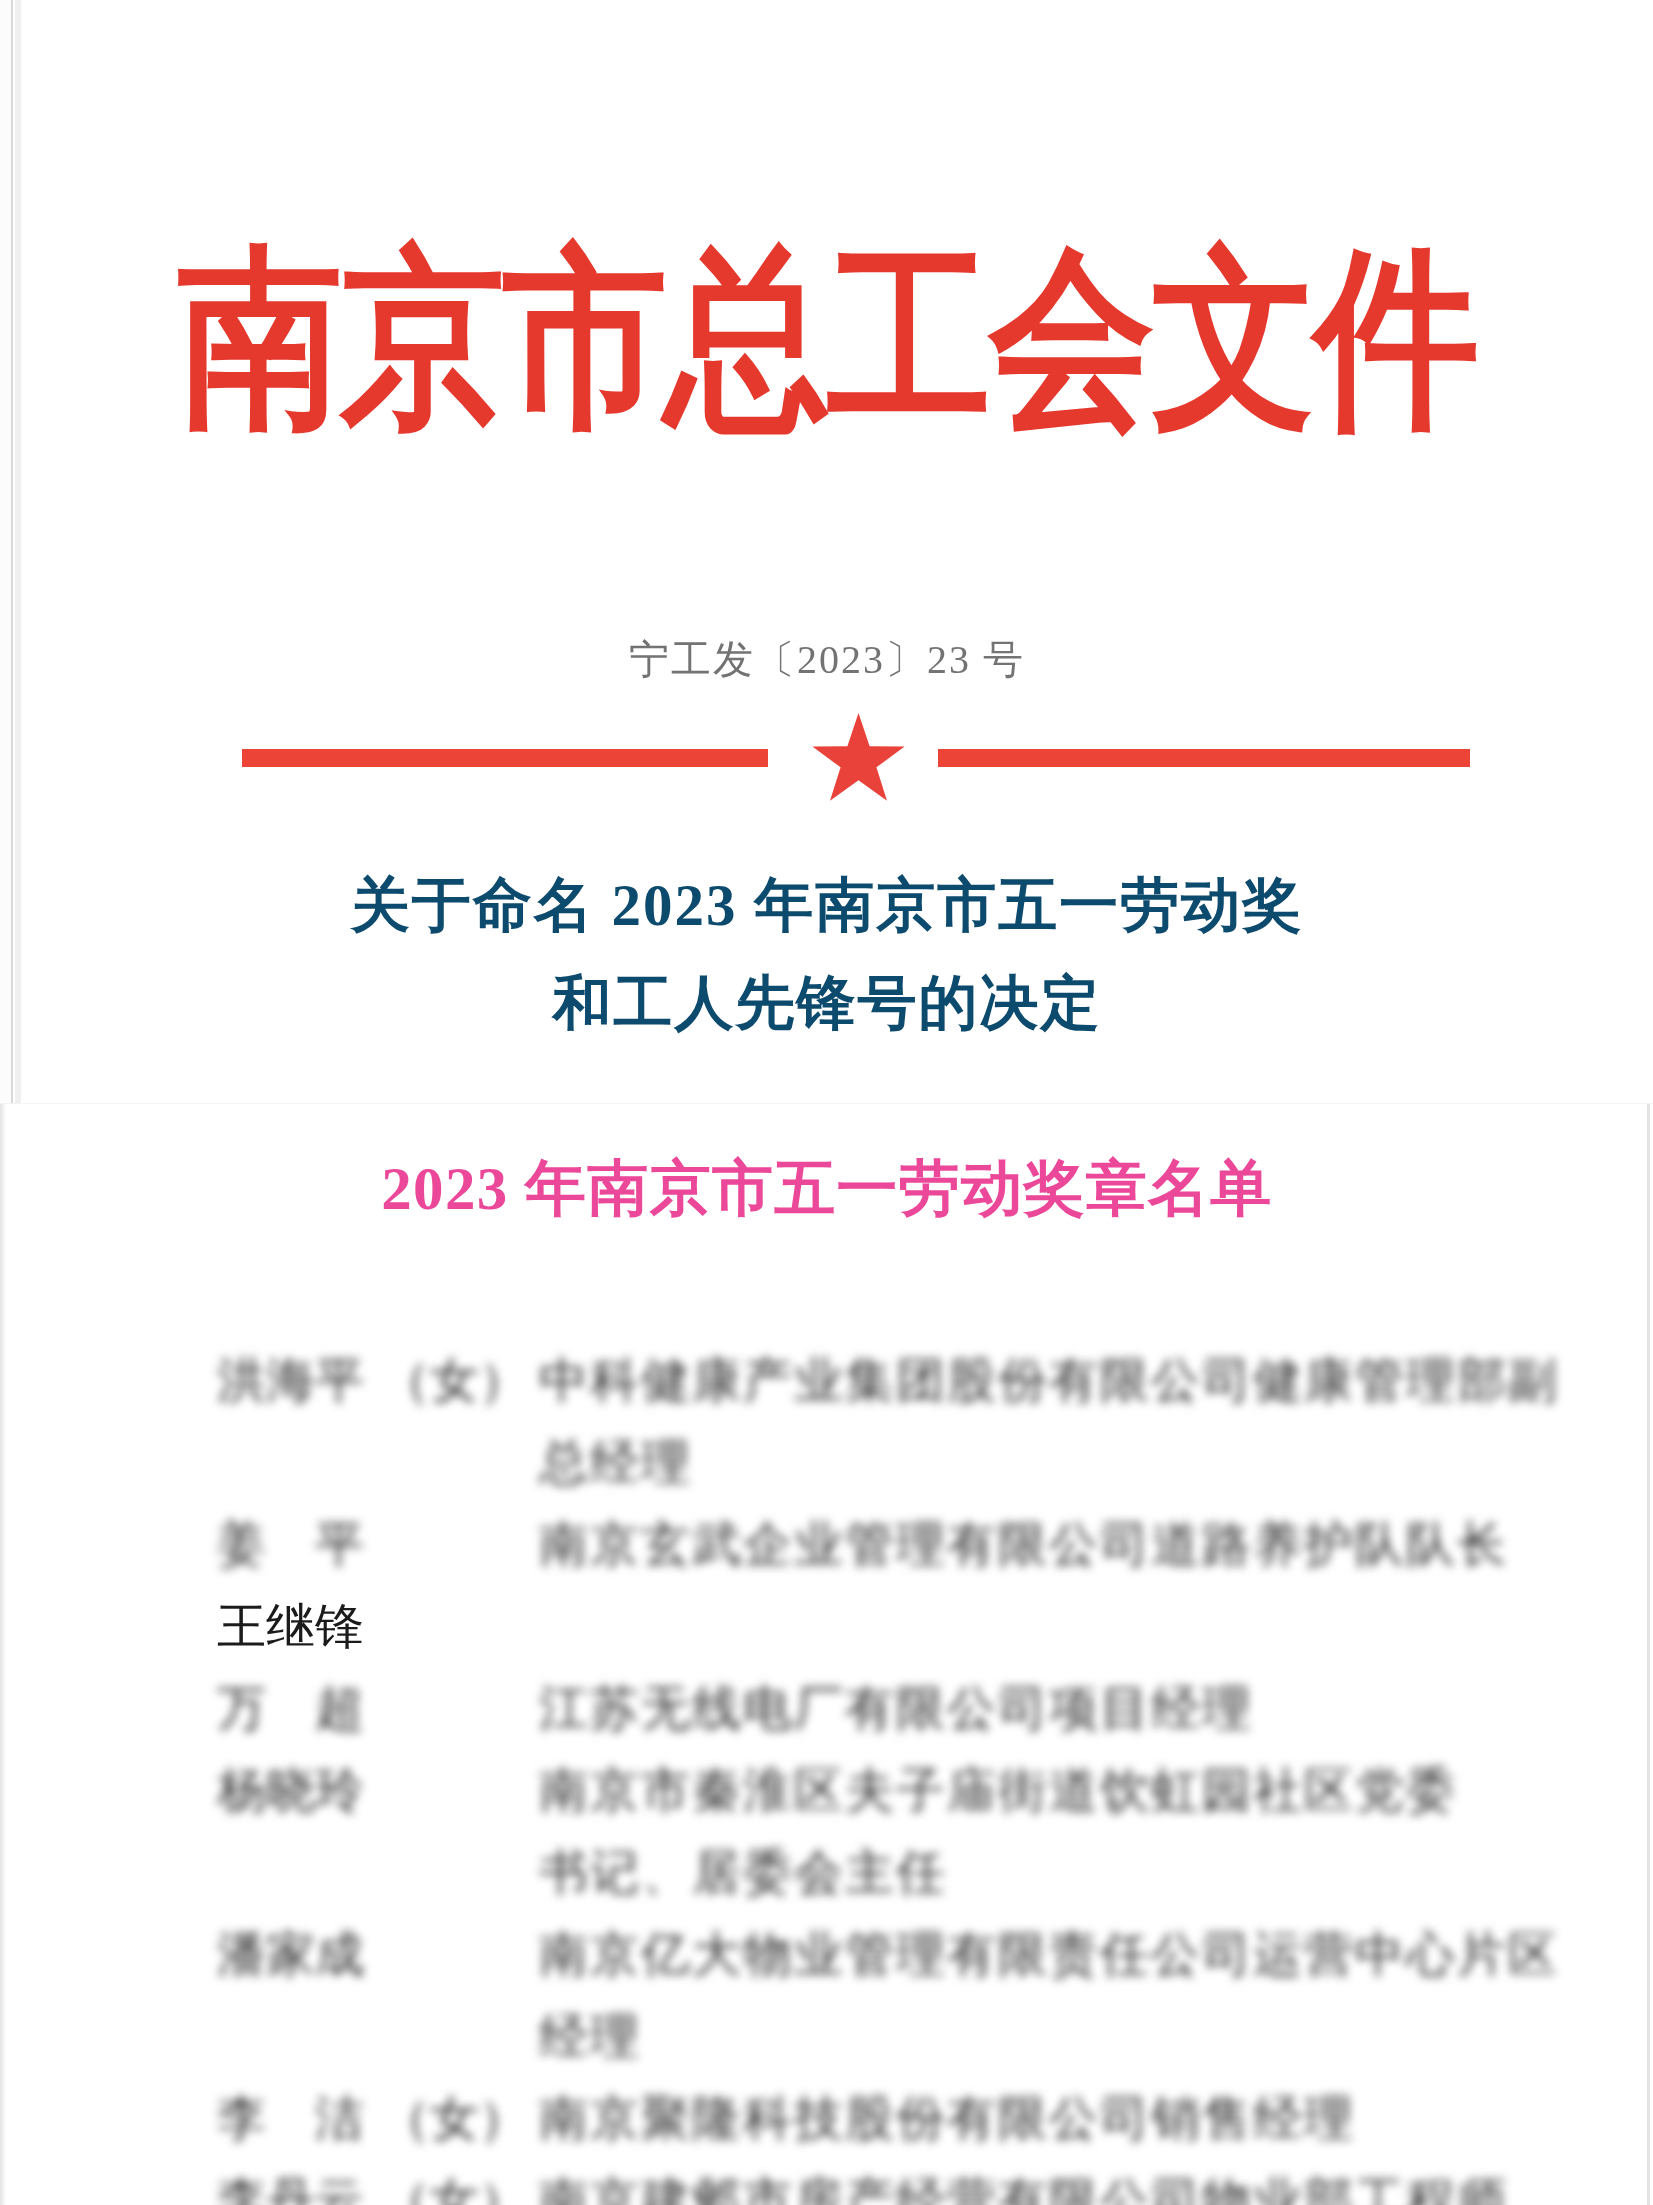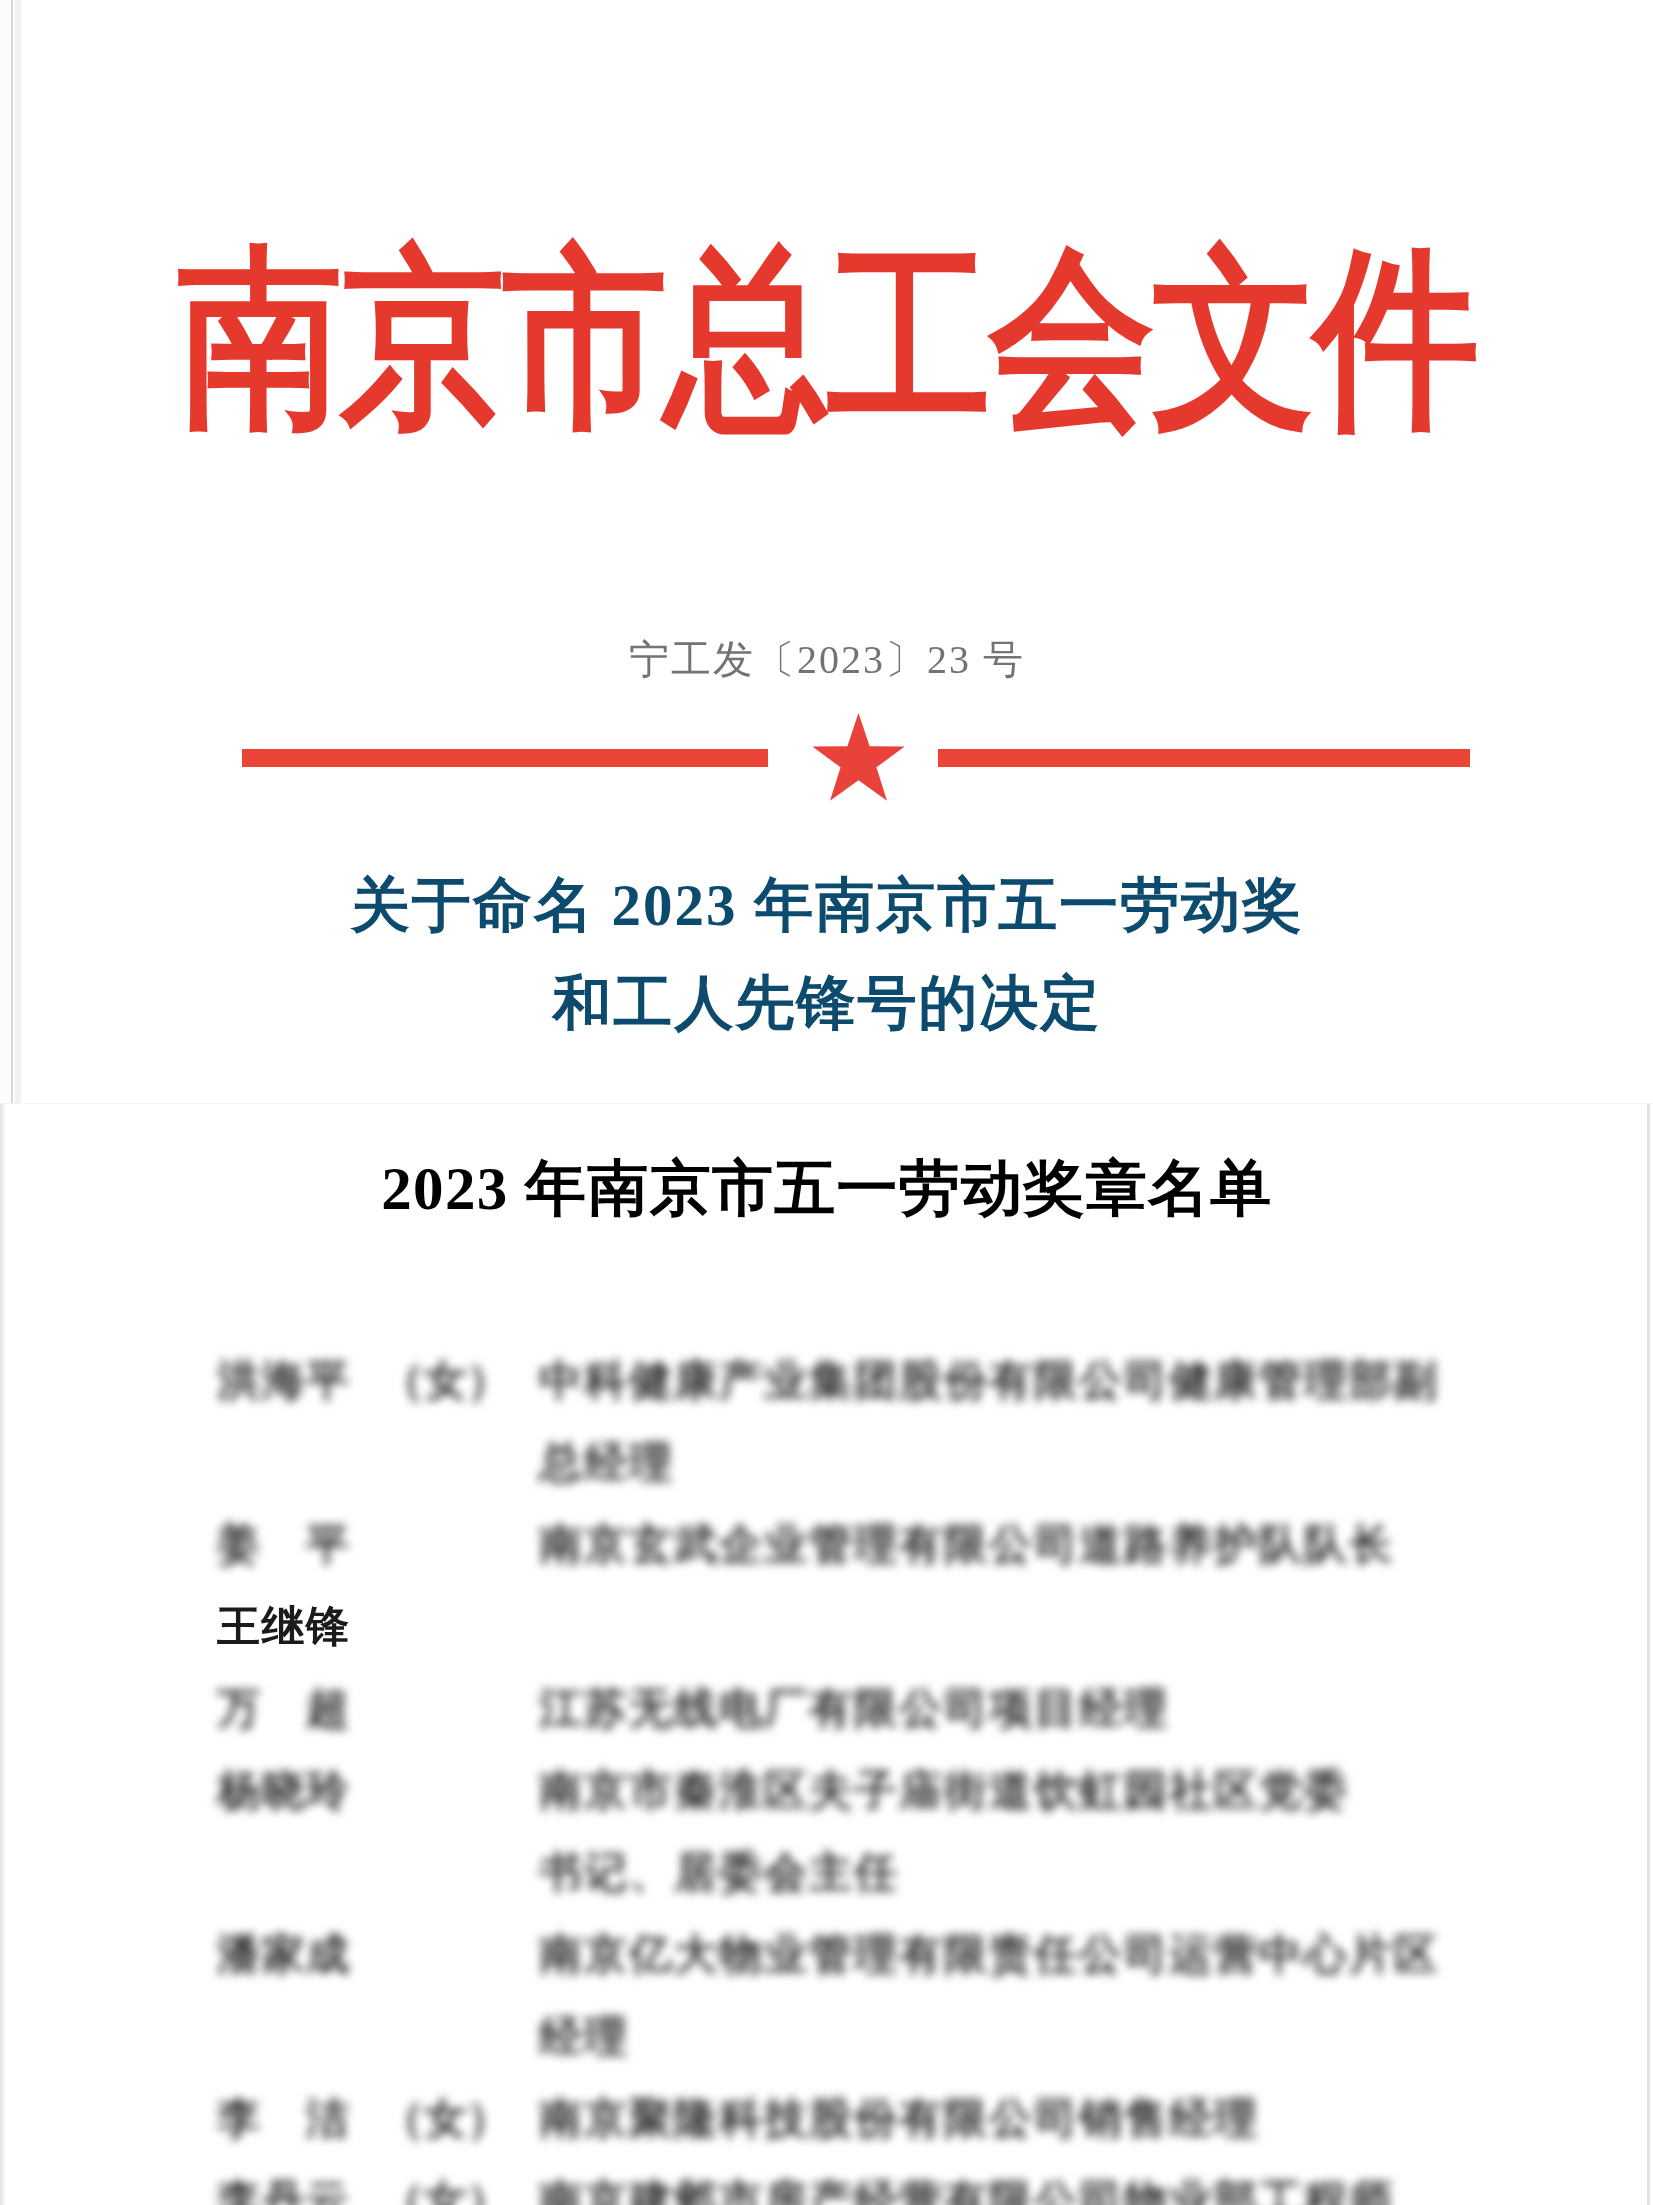--- a/index.html
+++ b/index.html
@@ -54,25 +54,25 @@
     color:#0c4a6e;
     white-space:nowrap;
   }
 
   
   .section-title {
     left:0; top:1148px; width:1654px;
     text-align:center;
     font-size:61px; line-height:82px; font-weight:700;
     letter-spacing:1.3px;
-    color:#000000;
+    color:#ec4899;
     white-space:nowrap;
   }
   .award-list { left:0; top:1340px; width:1654px; }
-  .entry { position:relative; width:1542px; font-size:43px;font-weight:bold; }
+  .entry { position:relative; width:1542px; font-size:49px; }
   .entry.h1 { height:82px; }
   .entry.h2 { height:164px; }
   .entry .name {
     position:absolute; left:217px; top:0; width:132px;
     line-height:82px;
     text-align:justify; text-align-last:justify;
     white-space:nowrap;
   }
   .entry .gender {
     position:absolute; left:381px; top:0;

